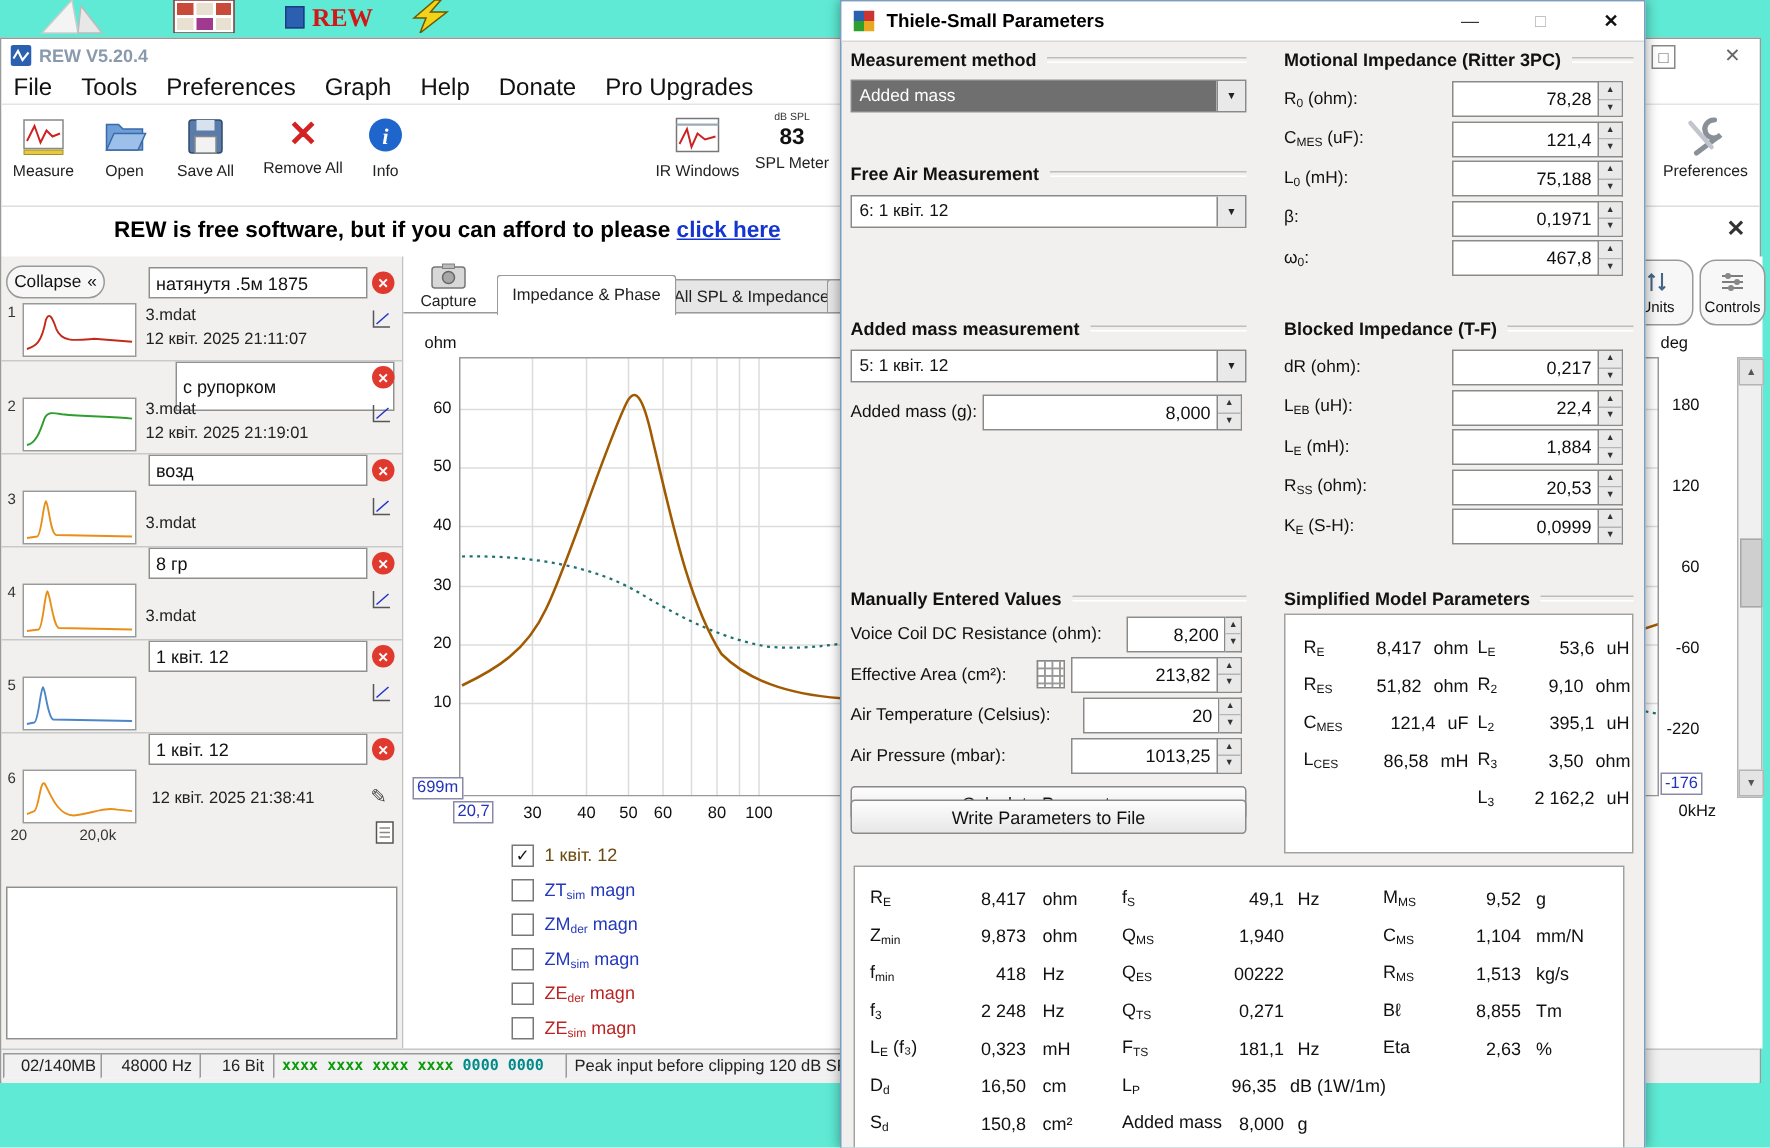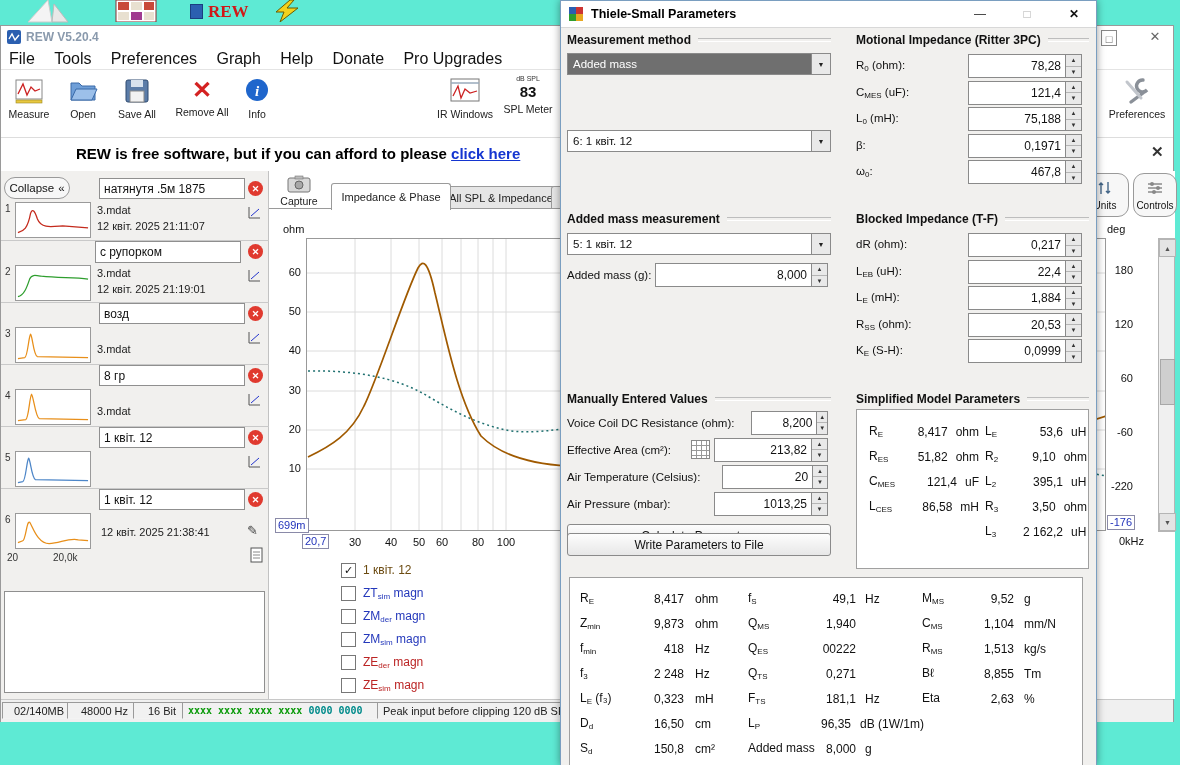--- a/index.html
+++ b/index.html
@@ -207,21 +207,21 @@
 
     <div class="abs" id="leftpanel">
       <div class="abs pillbtn" style="left:3px;top:6px;width:66px;height:22px">
         <span>Collapse</span>
         <span>«</span>
       </div>
 
       <div class="abs tinput" style="left:98px;top:7px;width:146px;height:21px">натянутя .5м 1875</div>
       <span class="abs delbtn" style="left:247px;top:10px">✕</span>
 
-      <div class="abs tinput" style="left:94px;top:70px;width:146px;height:22px">с рупорком</div>
+      <div class="abs tinput" style="left:116px;top:70px;width:146px;height:33px">с рупорком</div>
       <span class="abs delbtn" style="left:247px;top:73px">✕</span>
 
       <div class="abs tinput" style="left:98px;top:132px;width:146px;height:21px">возд</div>
       <span class="abs delbtn" style="left:247px;top:135px">✕</span>
 
       <div class="abs tinput" style="left:98px;top:194px;width:146px;height:21px">8 гр</div>
       <span class="abs delbtn" style="left:247px;top:197px">✕</span>
 
       <div class="abs tinput" style="left:98px;top:256px;width:146px;height:21px">1 квіт. 12</div>
       <span class="abs delbtn" style="left:247px;top:259px">✕</span>
@@ -464,20 +464,24 @@
 
     <div class="abs ghdr" style="left:6px;top:32px;width:264px">
         <span>Measurement method</span>
         <span class="ln"></span>
       </div>
     <div class="abs combo sel" style="left:6px;top:52px;width:264px">
       <span class="ct">Added mass</span>
       <span class="cb2">▼</span>
     </div>
 
+    <div class="abs ghdr" style="left:6px;top:108px;width:264px">
+        <span>Free Air Measurement</span>
+        <span class="ln"></span>
+      </div>
     <div class="abs combo" style="left:6px;top:129px;width:264px">
       <span class="ct">6: 1 квіт. 12</span>
       <span class="cb2">▼</span>
     </div>
 
     <div class="abs ghdr" style="left:6px;top:211px;width:264px">
         <span>Added mass measurement</span>
         <span class="ln"></span>
       </div>
     <div class="abs combo" style="left:6px;top:232px;width:264px">

